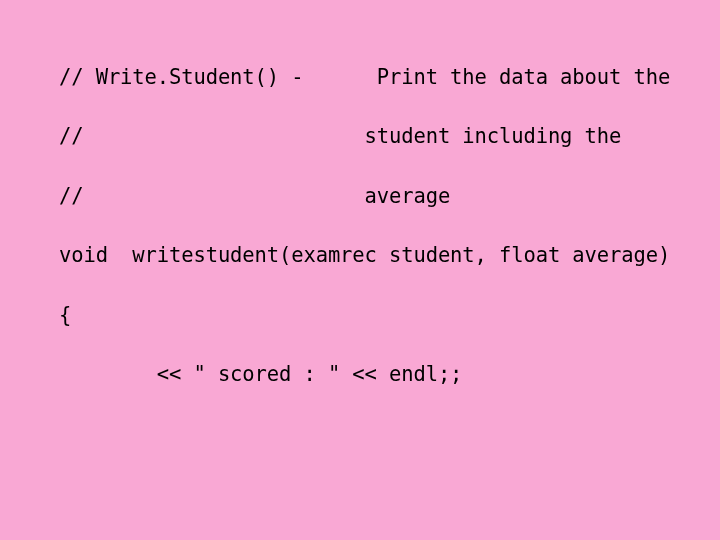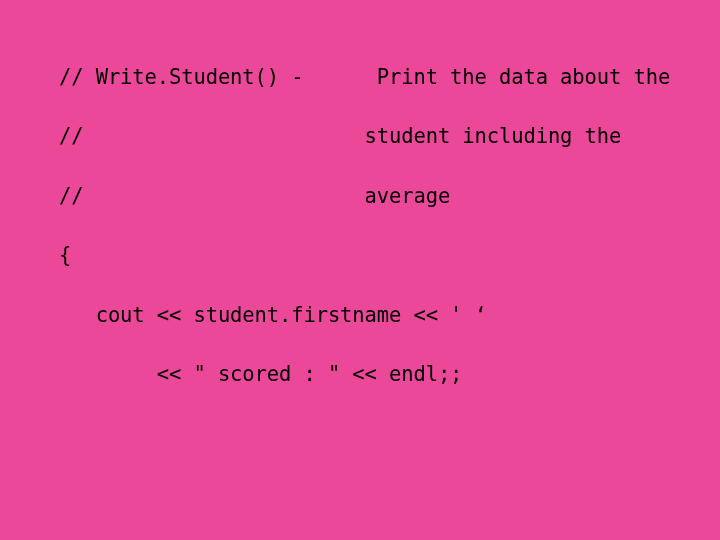--- a/index.html
+++ b/index.html
@@ -12,21 +12,21 @@
     height: 540px;
     background: #ffffff;
     overflow: hidden;
     font-family: "Liberation Mono", "DejaVu Sans Mono", monospace;
   }
 
   #slide {
     position: relative;
     width: 720px;
     height: 540px;
-    background: #ec4899;
+    background: #f9a8d4;
   }
 
   #code-listing {
     position: absolute;
     left: 59px;
     top: 42px;
     width: 640px;
     color: #000000;
     font-family: "Liberation Mono", "DejaVu Sans Mono", monospace;
     font-size: 20.5px;
@@ -44,22 +44,22 @@
   }
 </style>
 </head>
 <body>
 
 <div id="slide">
 
   <pre id="code-listing"><code><span class="code-line">// Write.Student() -      Print the data about the</span>
 <span class="code-line">//                       student including the</span>
 <span class="code-line">//                       average</span>
+<span class="code-line">void  writestudent(examrec student, float average)</span>
 <span class="code-line">{</span>
-<span class="code-line">   cout &lt;&lt; student.firstname &lt;&lt; ' ‘</span>
 <span class="code-line">        &lt;&lt; " scored : " &lt;&lt; endl;;</span>
 
 
 
 
 
 </code></pre>
 
 </div>
 

